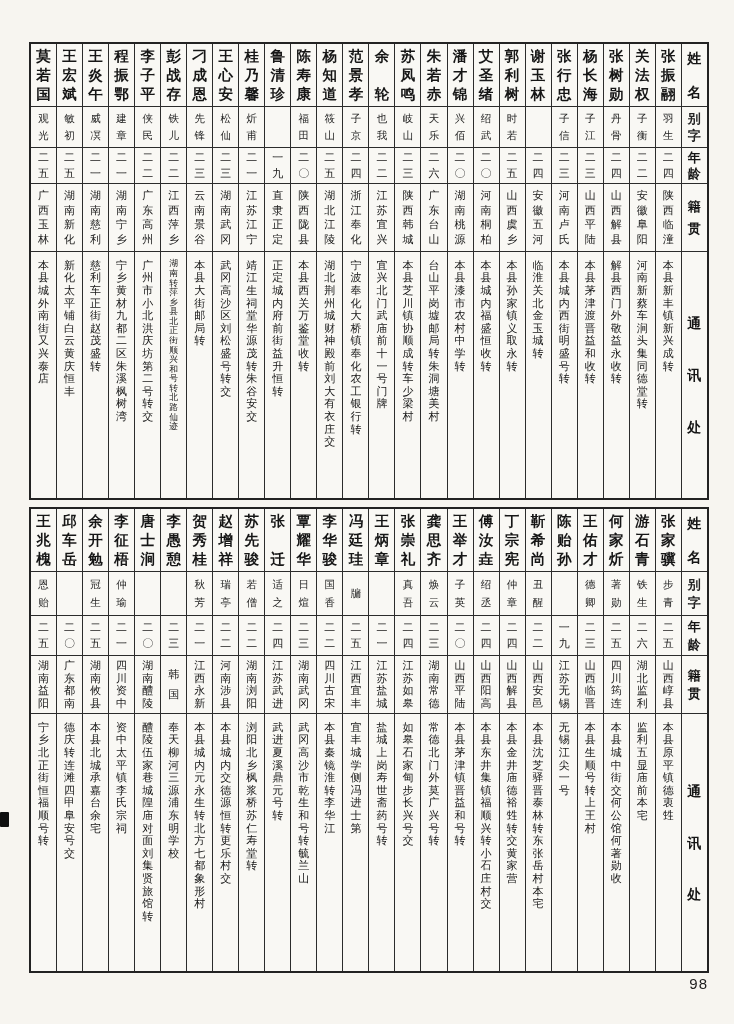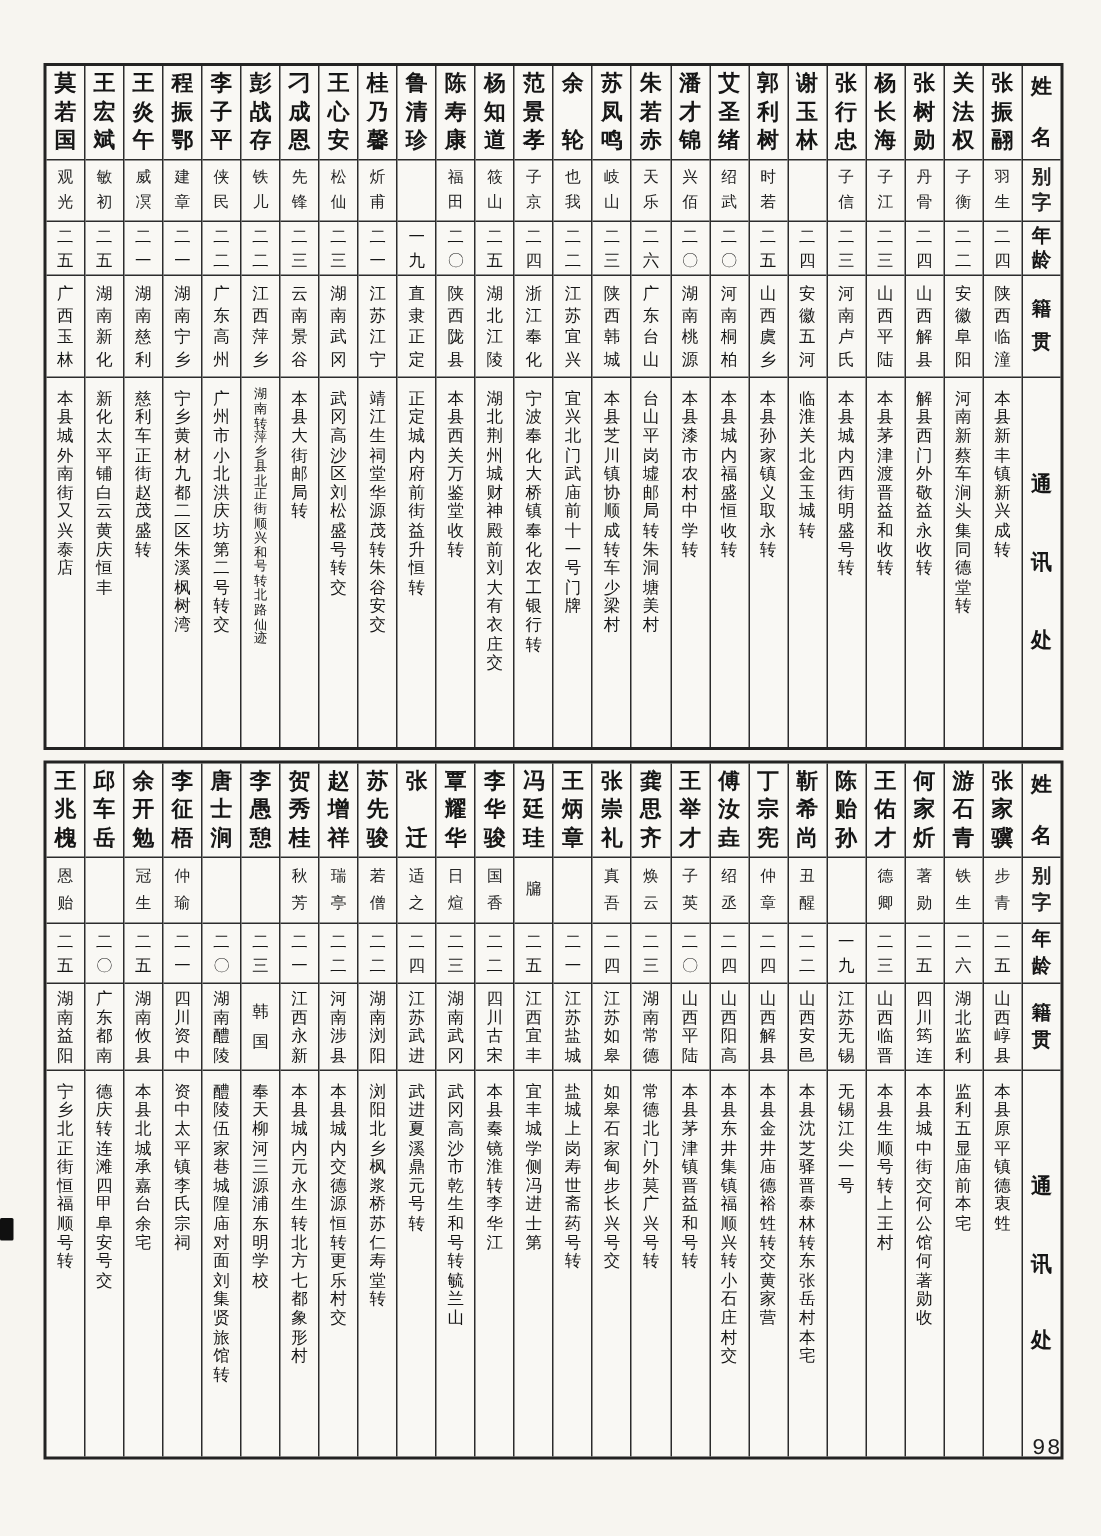--- a/index.html
+++ b/index.html
@@ -36,22 +36,22 @@
   .bottom .c-court  { height:44px; }
   .bottom .c-age    { height:40px; }
   .bottom .c-native { height:58px; }
   .head .cell { font-weight:700; }
   .head .c-name   { font-size:14px; padding:7px 0; }
   .head .c-court  { font-size:13px; justify-content:space-evenly; }
   .head .c-age    { font-size:13px; justify-content:space-evenly; }
   .head .c-native { font-size:13px; justify-content:space-evenly; padding:8px 0; }
   .head .c-addr   { font-size:14px; justify-content:center; gap:36px; padding-top:0; }
   .page-number {
-    position:absolute; right:26px; bottom:50px;
-    font-family:Liberation Mono, monospace; font-size:15px; color:#1d1d1d;
+    position:absolute; right:26px; bottom:32px;
+    font-family:Liberation Sans, sans-serif; font-size:15px; color:#1d1d1d;
     letter-spacing:1px;
   }
   .artifact {
     position:absolute; left:0; top:812px; width:9px; height:15px;
     background:#101010; border-radius:1px;
   }
 </style>
 </head>
 <body>
 

